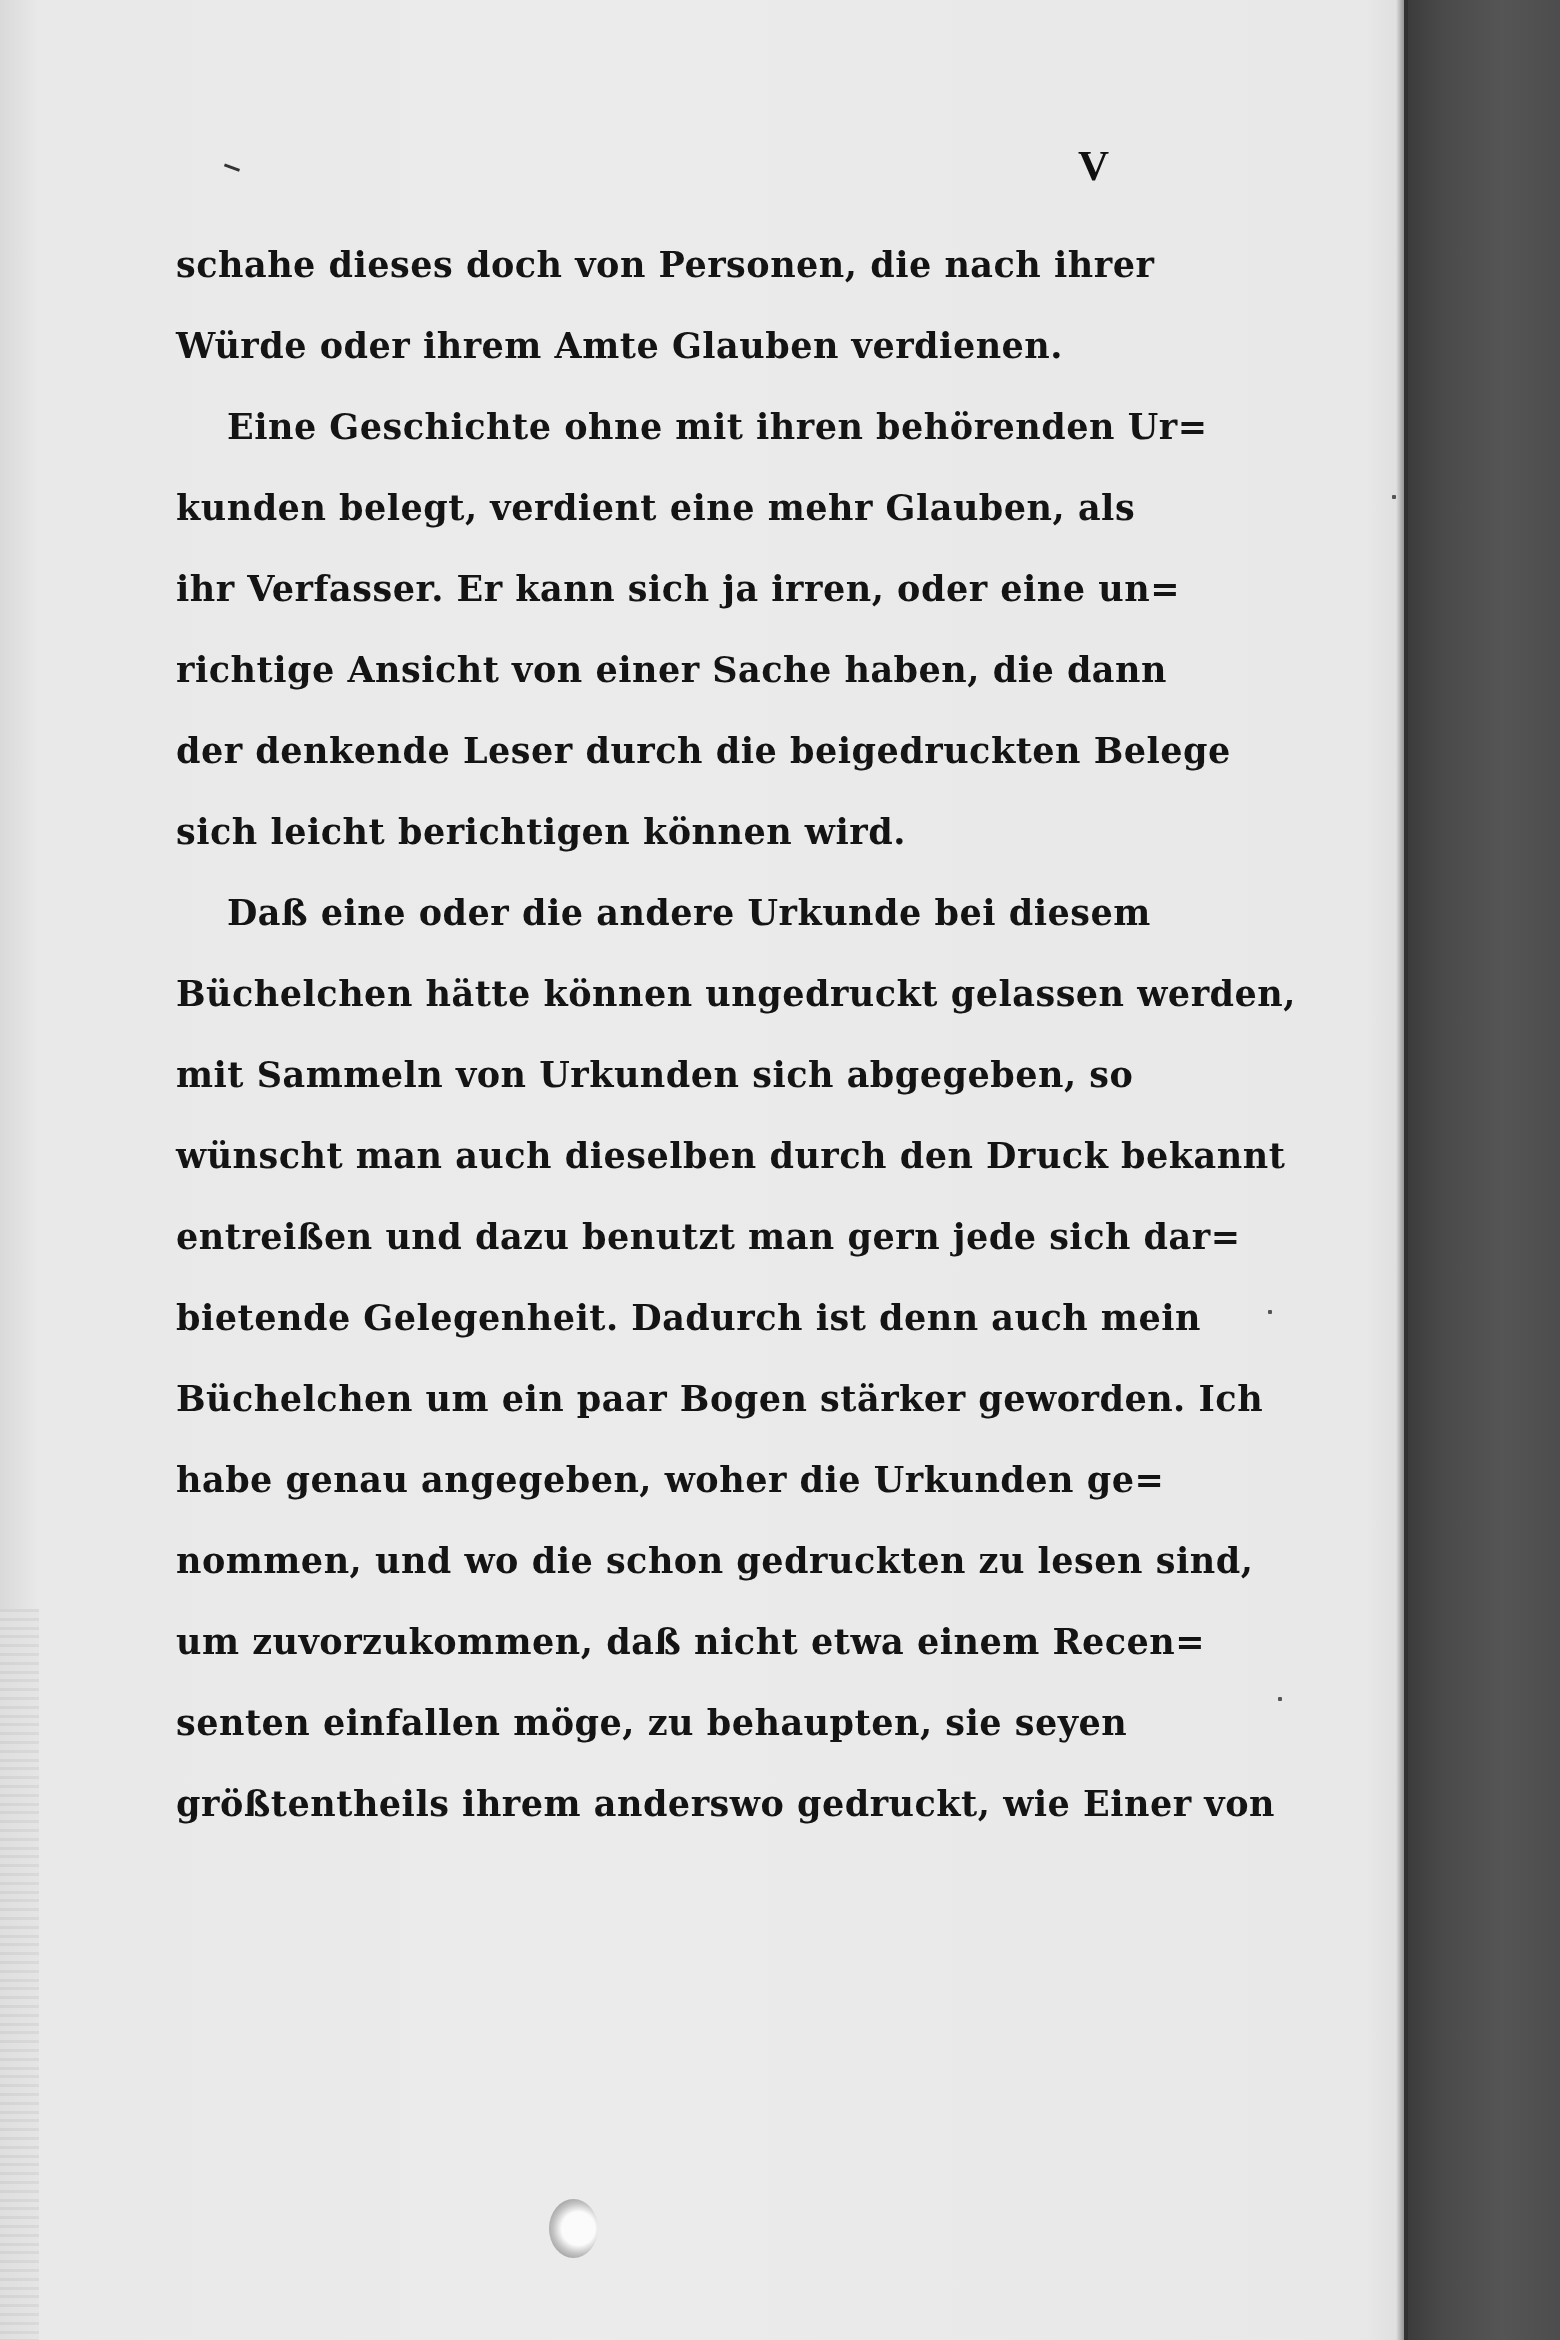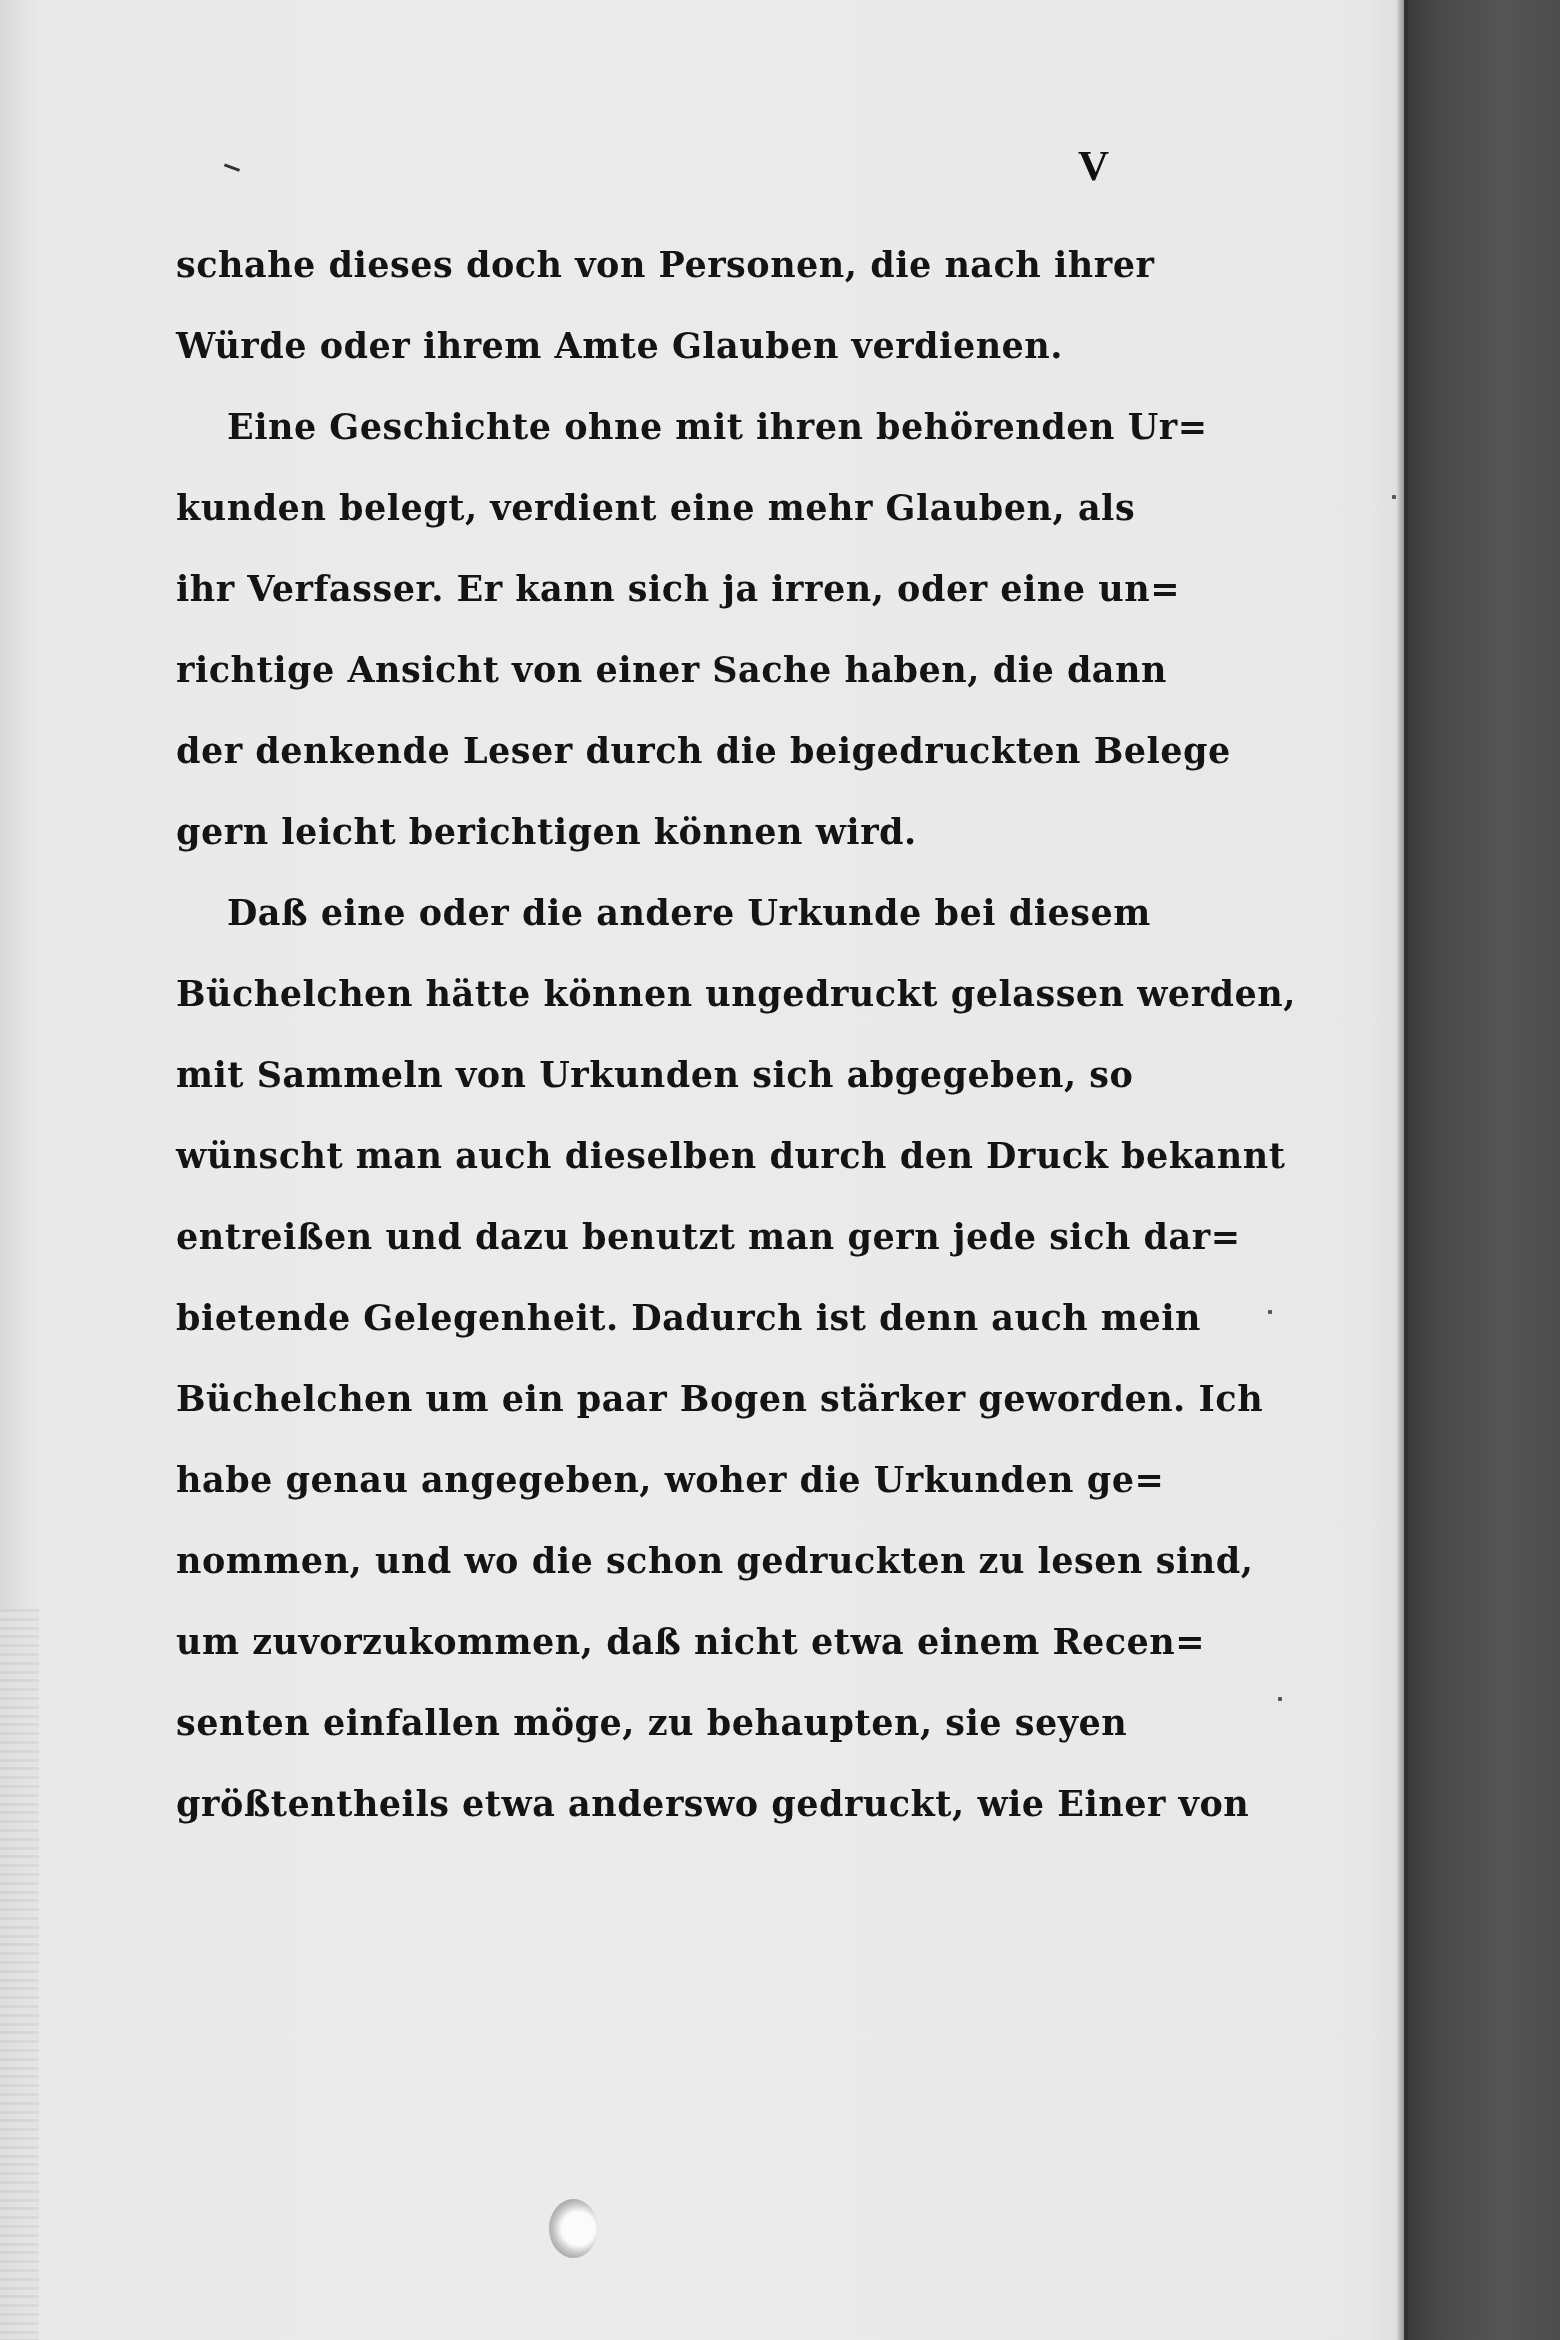--- a/index.html
+++ b/index.html
@@ -63,34 +63,34 @@
   <div class="body-text">
 
     <div class="line">schahe dieses doch von Personen, die nach ihrer</div>
     <div class="line last">Würde oder ihrem Amte Glauben verdienen.</div>
 
     <div class="line indent">Eine Geschichte ohne mit ihren behörenden Ur=</div>
     <div class="line">kunden belegt, verdient eine mehr Glauben, als</div>
     <div class="line">ihr Verfasser. Er kann sich ja irren, oder eine un=</div>
     <div class="line">richtige Ansicht von einer Sache haben, die dann</div>
     <div class="line">der denkende Leser durch die beigedruckten Belege</div>
-    <div class="line last">gern leicht berichtigen können wird.</div>
+    <div class="line last">sich leicht berichtigen können wird.</div>
 
     <div class="line indent">Daß eine oder die andere Urkunde bei diesem</div>
     <div class="line">Büchelchen hätte können ungedruckt gelassen werden,</div>
     <div class="line">mit Sammeln von Urkunden sich abgegeben, so</div>
     <div class="line">wünscht man auch dieselben durch den Druck bekannt</div>
     <div class="line">entreißen und dazu benutzt man gern jede sich dar=</div>
     <div class="line">bietende Gelegenheit. Dadurch ist denn auch mein</div>
     <div class="line">Büchelchen um ein paar Bogen stärker geworden. Ich</div>
     <div class="line">habe genau angegeben, woher die Urkunden ge=</div>
     <div class="line">nommen, und wo die schon gedruckten zu lesen sind,</div>
     <div class="line">um zuvorzukommen, daß nicht etwa einem Recen=</div>
     <div class="line">senten einfallen möge, zu behaupten, sie seyen</div>
-    <div class="line">größtentheils etwa anderswo gedruckt, wie Einer von</div>
+    <div class="line">größtentheils ihrem anderswo gedruckt, wie Einer von</div>
   </div>
 
   <div class="blob"></div>
   <div class="speck" style="left:1268px;top:1310px;"></div>
   <div class="speck" style="left:1278px;top:1697px;"></div>
   <div class="speck" style="left:1392px;top:495px;"></div>
 </div>
 
 <div class="dark-margin"></div>
 

